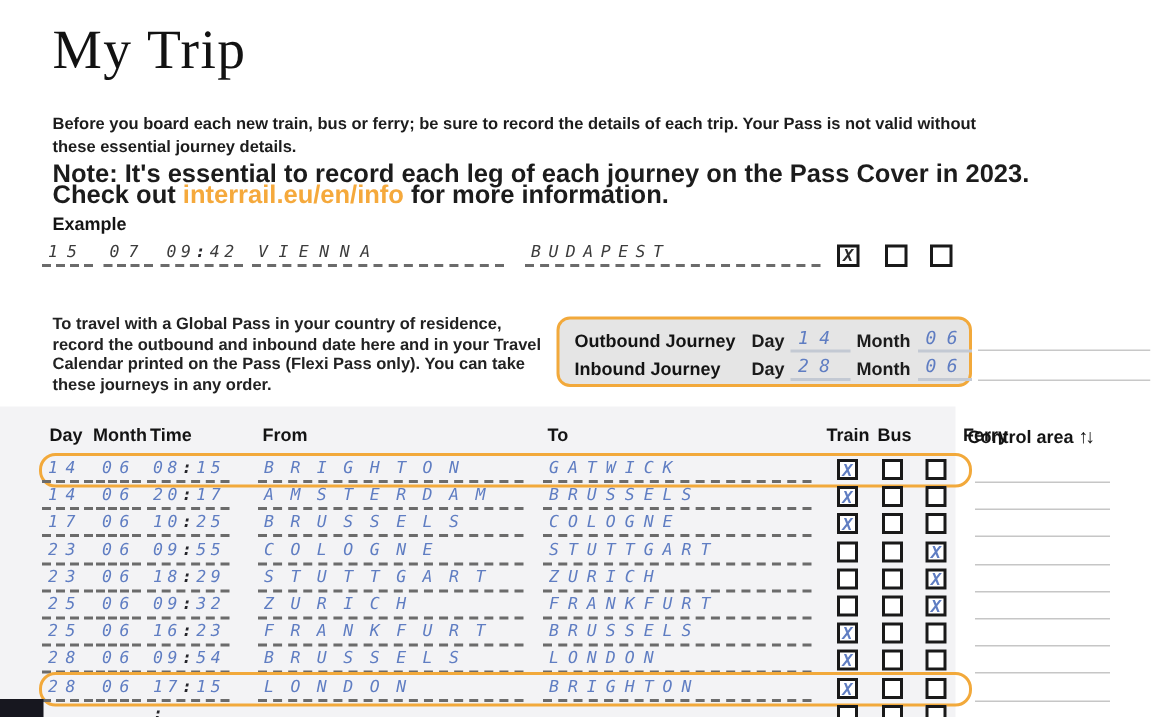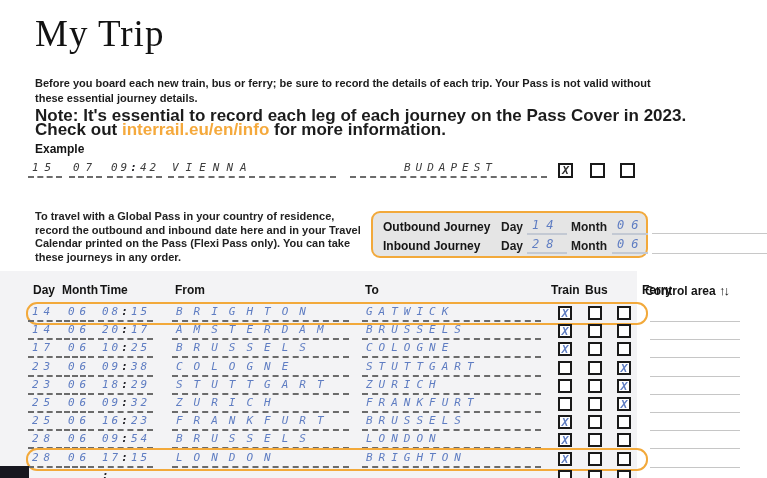--- a/index.html
+++ b/index.html
@@ -24,21 +24,21 @@
     color:#5F7DC2; white-space:nowrap; overflow:hidden; }
   .hw-dark { color:#3c3c3c; }
   .slot { position:absolute; height:17px; border-bottom:2px dashed #6b6b6b; padding-left:4px; }
   .colon { color:#26262b; font-weight:700; }
 
   
   .ex-day   { left:28px;  top:161px; width:34px;  letter-spacing:6px; }
   .ex-month { left:69px;  top:161px; width:33px;  letter-spacing:6px; }
   .ex-time  { left:107px; top:161px; width:55px;  letter-spacing:3px; }
   .ex-from  { left:168px; top:161px; width:168px; letter-spacing:7px; }
-  .ex-to    { left:350px; top:161px; width:197px; letter-spacing:5px;text-align:center; }
+  .ex-to    { left:350px; top:161px; width:197px; letter-spacing:5px; }
 
   .cb { position:absolute; width:15px; height:15px; border:2px solid #191919; background:#fff;
     text-align:center; cursor:pointer; }
   .cb .mark { display:block; font-family:"DejaVu Sans Mono",monospace; font-style:italic;
     font-size:11px; line-height:11px; font-weight:700; }
   .ex-cb-train { left:558px; top:163px; } .ex-cb-bus { left:590px; top:163px; } .ex-cb-ferry { left:620px; top:163px; }
   .ex-cb .mark, .mark-dark { color:#2b2b2b; }
 
   .residence { position:absolute; left:35px; top:210px; width:335px; font-size:11px;
     line-height:13.6px; font-weight:600; color:#222; }
@@ -195,21 +195,21 @@
     <div class="cb cb-ferry">
           <span class="mark"></span>
         </div>
     <div class="ctrl-line"></div>
   </div>
 
   <div class="trow" style="top: 359.6px;">
 
     <div class="slot hw f-day">23</div>
     <div class="slot hw f-month">06</div>
-    <div class="slot hw f-time"><span>09</span><span class="colon">:</span><span>38</span></div>
+    <div class="slot hw f-time"><span>09</span><span class="colon">:</span><span>55</span></div>
     <div class="slot hw f-from">COLOGNE</div>
     <div class="slot hw f-to">STUTTGART</div>
     <div class="cb cb-train">
           <span class="mark"></span>
         </div>
     <div class="cb cb-bus">
           <span class="mark"></span>
         </div>
     <div class="cb cb-ferry">
           <span class="mark">X</span>

